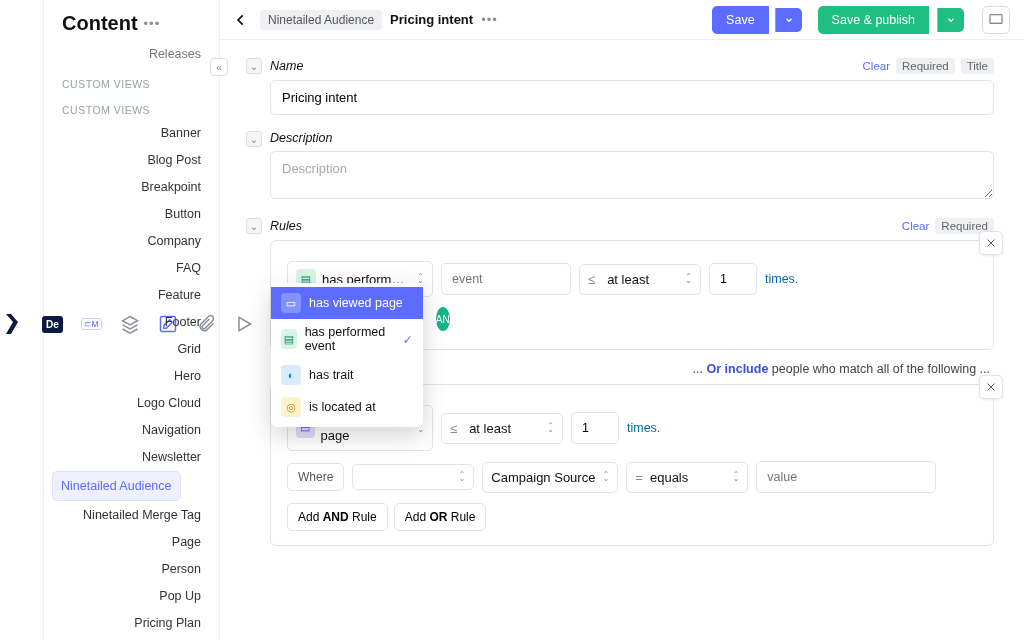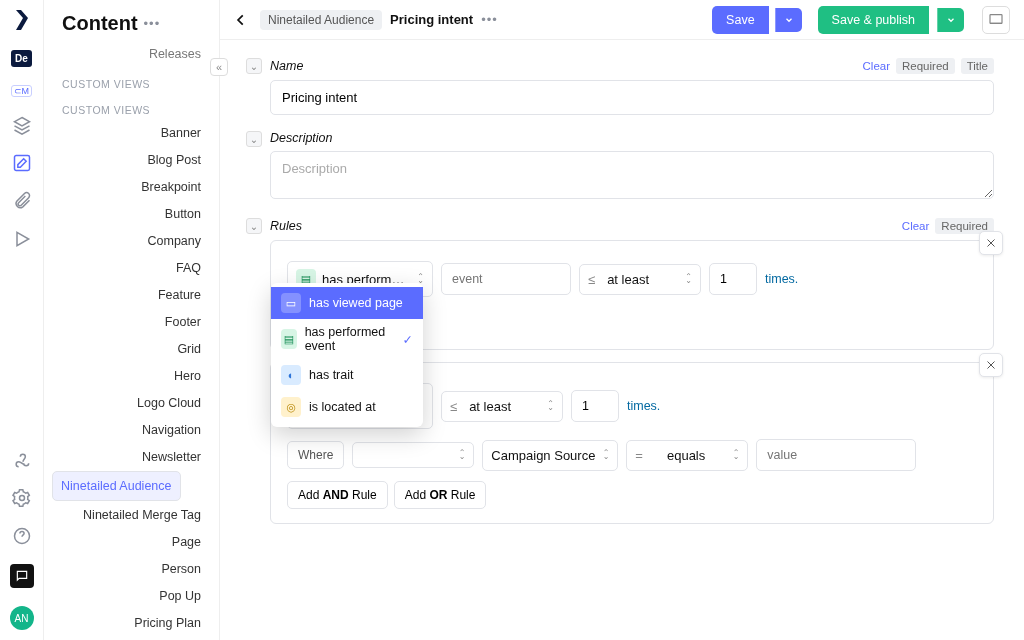--- a/index.html
+++ b/index.html
@@ -1,21 +1,21 @@
 <!DOCTYPE html>
 <html><head>
 <meta charset="utf-8">
 <style>
 * { box-sizing: border-box; margin: 0; padding: 0; }
 body { font-family: -apple-system, BlinkMacSystemFont, "Segoe UI", sans-serif; font-size: 13px; color: #111; background: #fff; width: 1024px; height: 640px; overflow: hidden; position: relative; }
 
 .app { display: flex; height: 100%; }
 
 
-.rail { width: 44px; background: #fff; border-right: 1px solid #eee; display: flex; flex-direction: column; align-items: center; padding-top: 8px; gap: 18px; position: relative; }
+.rail { width: 44px; background: #fff; border-right: 1px solid #eee; display: flex; flex-direction: row; align-items: center; padding-top: 8px; gap: 18px; position: relative; }
 .rail .logo { width: 24px; height: 24px; color: #0b1a3e; }
 .rail .org { background: #0b1a3e; color: #fff; font-size: 10px; font-weight: 600; padding: 3px 4px; border-radius: 3px; }
 .rail .mtag { font-size: 9px; color: #5b6cff; border: 1px solid #c9cfff; border-radius: 3px; padding: 0 2px; }
 .rail .ico { width: 20px; height: 20px; color: #8a8f9a; cursor: pointer; }
 .rail .ico.active { color: #5b6cff; }
 .rail .spacer { flex: 1; }
 .rail .avatar { width: 24px; height: 24px; border-radius: 50%; background: #13b58a; color: #fff; font-size: 10px; display: flex; align-items: center; justify-content: center; margin-bottom: 10px; }
 .rail .sq { width: 24px; height: 24px; border-radius: 4px; background: #111; color: #fff; display: flex; align-items: center; justify-content: center; }
 
 
@@ -263,20 +263,21 @@
               <span class="ricon blue">◐</span>
               <span>has trait</span>
             </div>
             <div class="dd-item">
               <span class="ricon yellow">◎</span>
               <span>is located at</span>
             </div>
           </div>
         </div>
 
+        <div class="or-line">... <b>Or include</b><span> people who match all of the following ...</span></div>
 
         <div class="rule-group">
           <div class="close-chip">
               <svg width="12" height="12" viewBox="0 0 24 24" stroke="currentColor" stroke-width="2">
                 <path d="M5 5l14 14M19 5L5 19"></path>
               </svg>
             </div>
           <div class="row">
             <div class="sel" style="width:146px">
               <span class="ricon purple">▭</span>
@@ -295,24 +296,24 @@
             <span class="where">Where</span>
             <div class="sel" style="width:122px">
               <span class="chev"></span>
             </div>
             <div class="sel" style="width:136px">
               <span>Campaign Source</span>
               <span class="chev"></span>
             </div>
             <div class="sel" style="width:122px">
               <span style="color:#888">=</span>
-              <span style="margin-left:18px">equals</span>
-              <span class="chev"></span>
-            </div>
-            <input class="txtin" style="width: 160px;" placeholder="value">
+              <span style="margin-left:1px">equals</span>
+              <span class="chev"></span>
+            </div>
+            <input class="txtin" style="width: 180px;" placeholder="value">
           </div>
           <div class="row" style="gap:6px;margin-bottom:0">
             <button class="addbtn"><span>Add </span><b>AND</b><span> Rule</span></button>
             <button class="addbtn"><span>Add </span><b>OR</b><span> Rule</span></button>
           </div>
         </div>
 
       </div>
     </div>
   </div>

